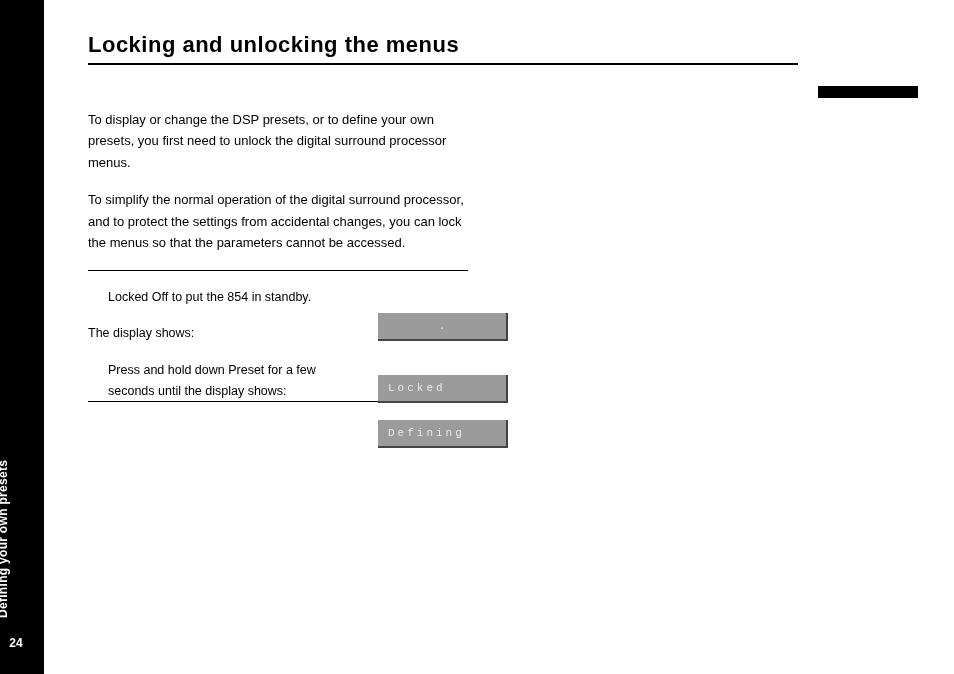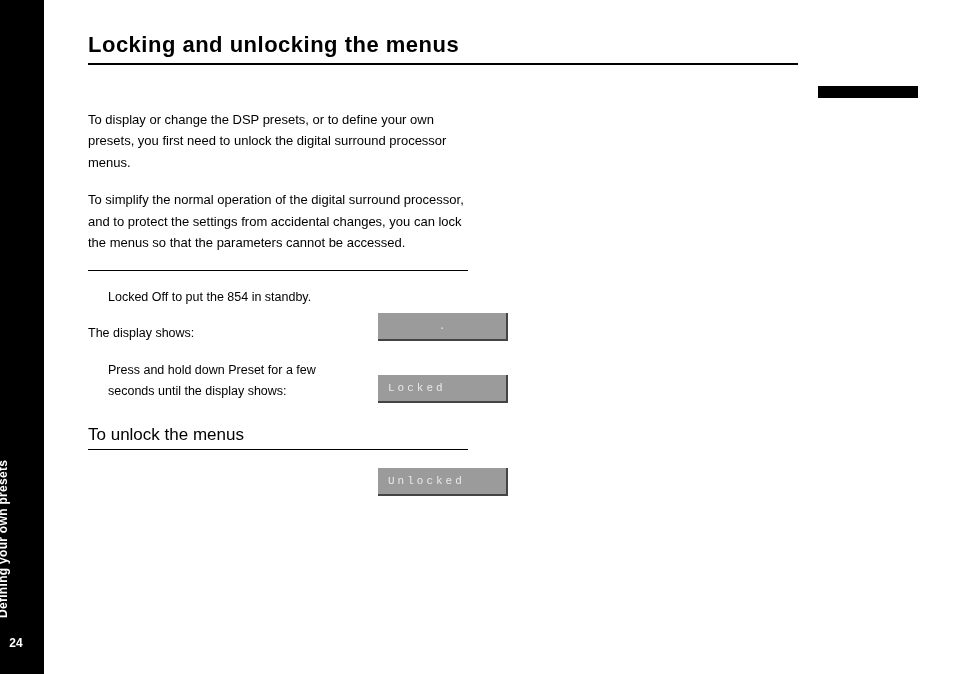--- a/index.html
+++ b/index.html
@@ -151,22 +151,21 @@
     </div>
 
     <div class="step-text" style="margin-top:16px;">
       <span>Press and hold down </span><span class="bold">Preset</span><span> for a few seconds until the display shows:</span>
     </div>
     <div class="display-box" style="left:290px; top:88px;">
       <span>Locked</span>
     </div>
   </div>
 
-  <h2 style="margin-top:24px;">To unlock the menus</h2>
   <div class="sect-underline"></div>
 
   <div class="step-area">
     <div class="display-box" style="left:290px; top:2px;">
-      <span>Unlocked</span>
+      <span>Defining</span>
     </div>
   </div>
 
 </div>
 
 </body></html>

